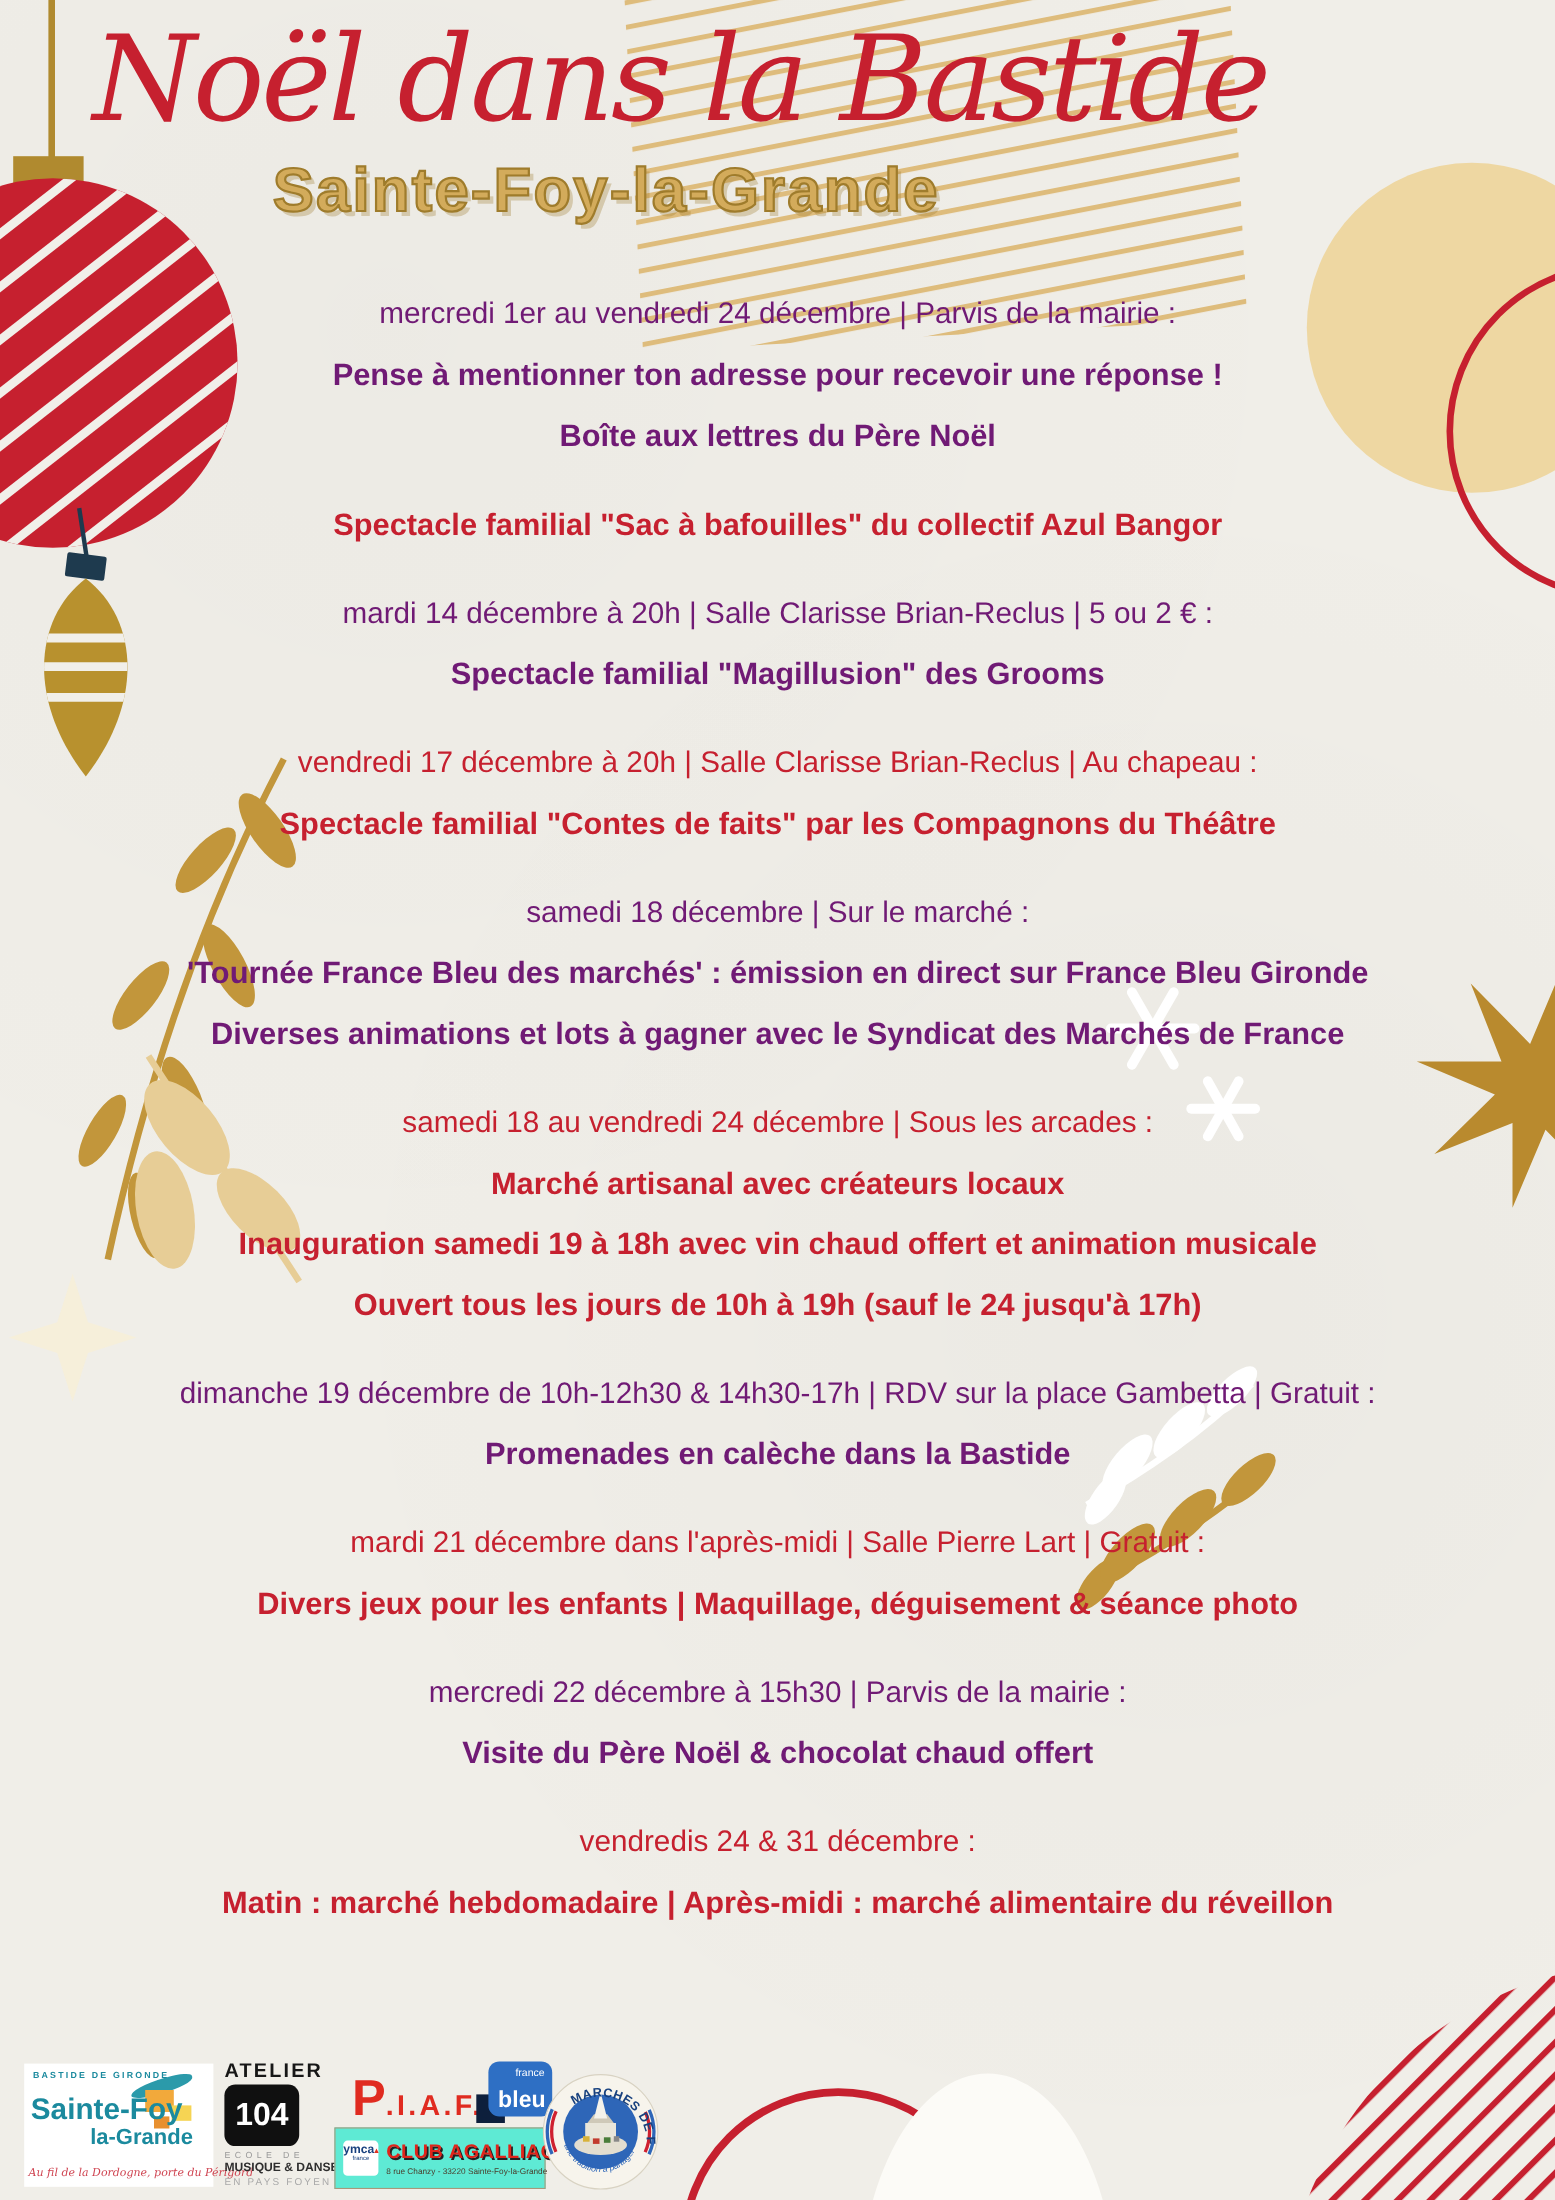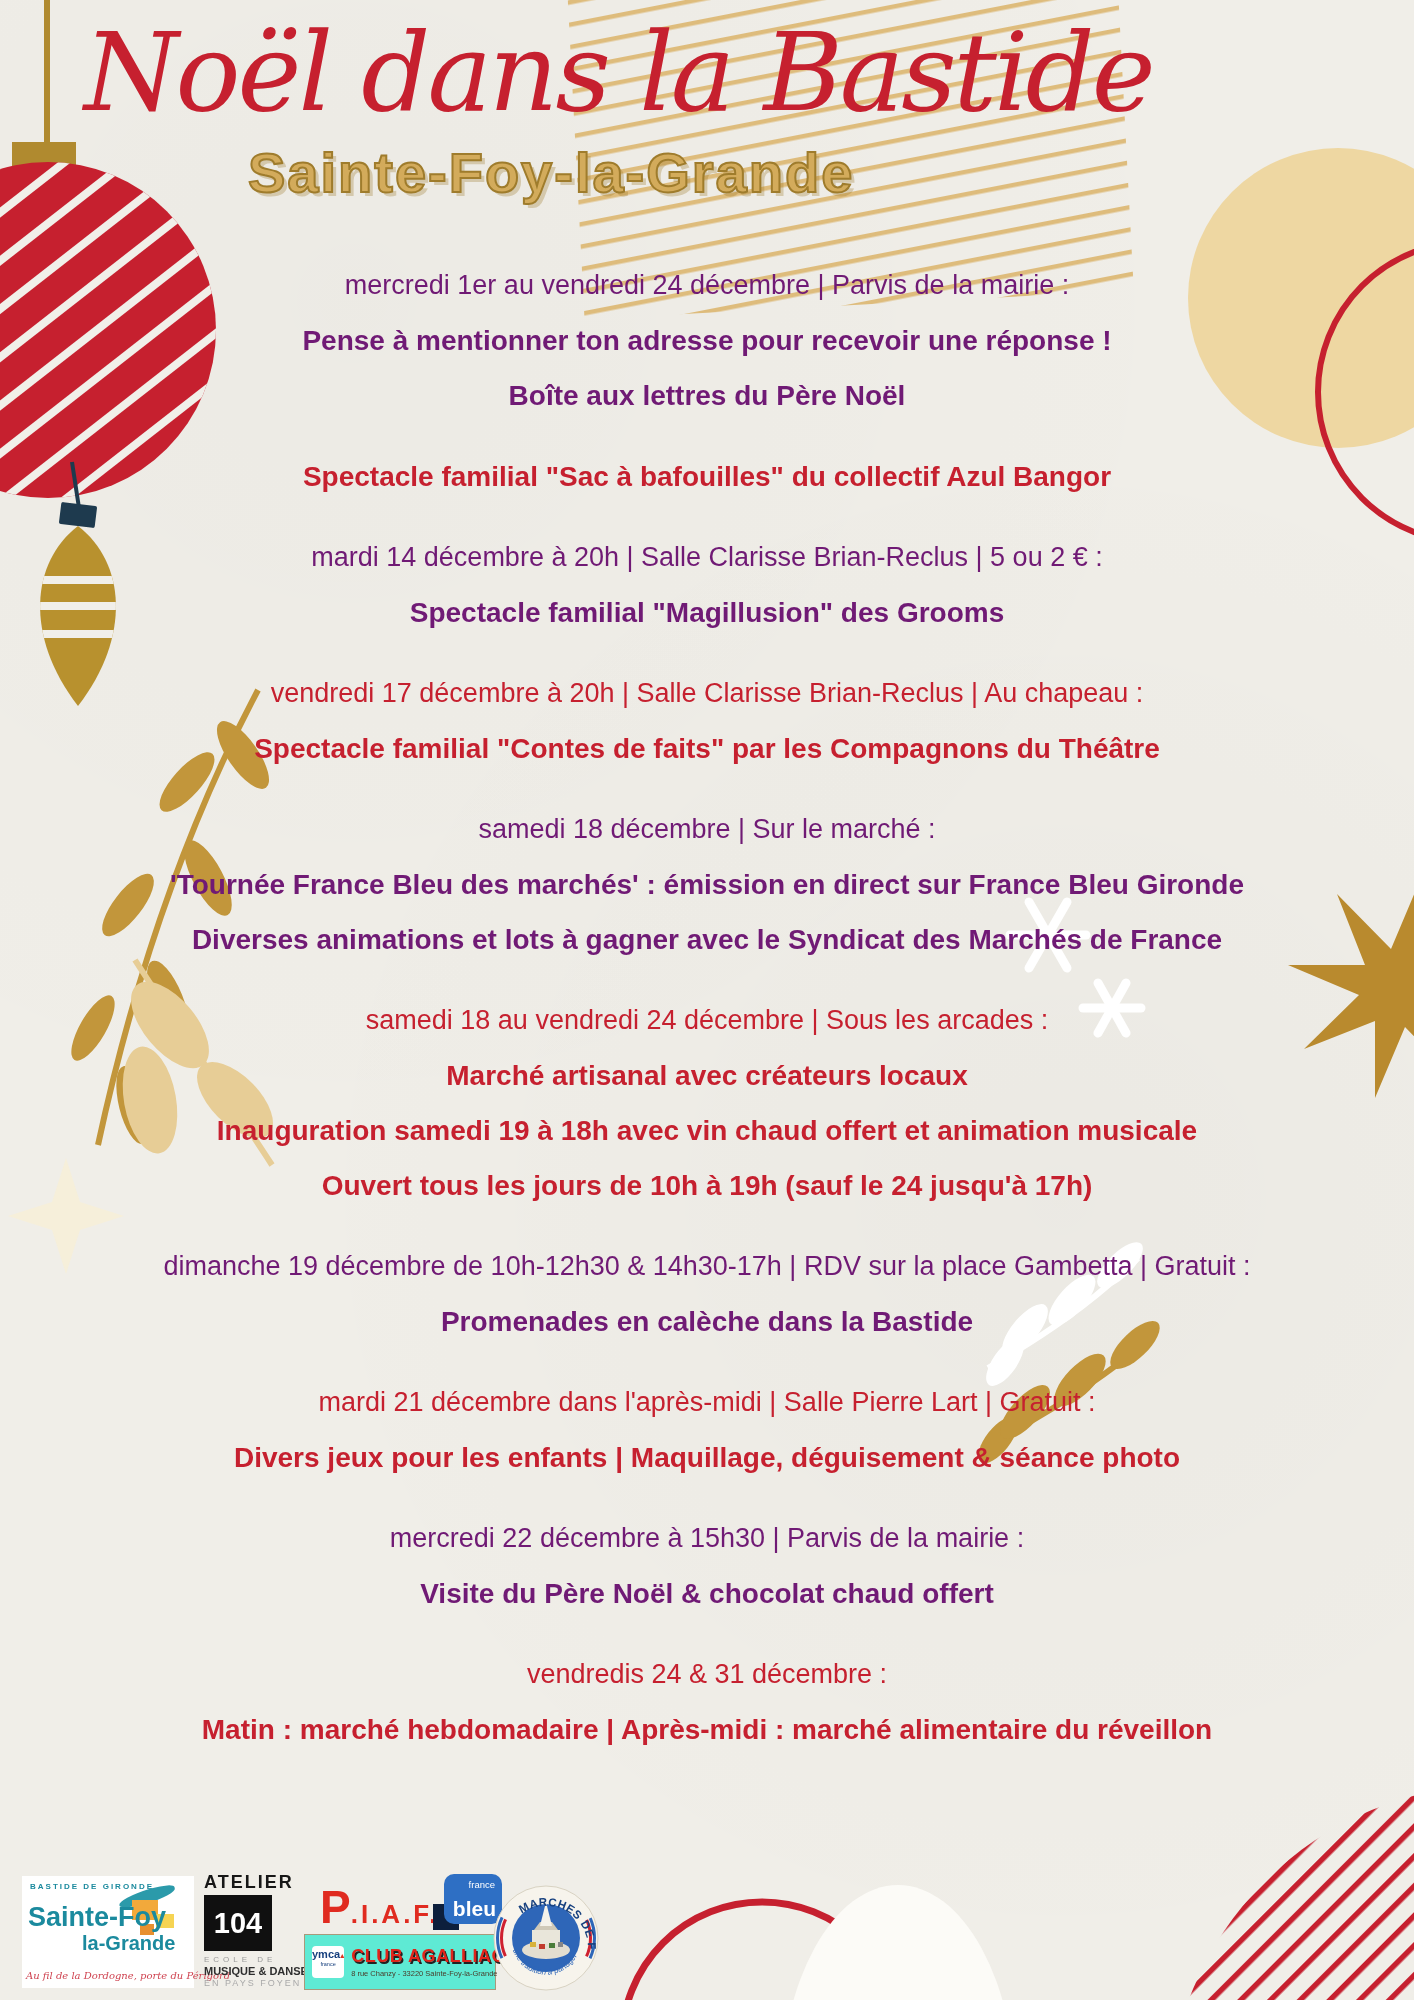--- a/index.html
+++ b/index.html
@@ -42,21 +42,21 @@
   .sf-top{position:absolute;left:8px;top:6px;font-size:8px;font-weight:700;letter-spacing:2px;color:#1b8a9e;}
   .sf-swoosh{position:absolute;left:96px;top:14px;width:58px;height:13px;background:#2b9aaa;border-radius:60% 40% 55% 45%;transform:rotate(-16deg);}
   .sf-sq1{position:absolute;left:110px;top:24px;width:26px;height:20px;background:#f2a93b;}
   .sf-sq2{position:absolute;left:134px;top:38px;width:18px;height:14px;background:#f6d453;}
   .sf-sq3{position:absolute;left:118px;top:48px;width:14px;height:11px;background:#e8902f;}
   .sf-n1{position:absolute;left:6px;top:26px;font-size:27px;font-weight:700;color:#1b8a9e;}
   .sf-n2{position:absolute;left:60px;top:56px;font-size:20px;font-weight:700;color:#1b8a9e;}
   .sf-tag{position:absolute;left:4px;top:94px;font-size:10px;font-style:italic;color:#cf4350;font-family:"DejaVu Serif",serif;white-space:nowrap;}
   .lg-at{position:absolute;left:182px;top:0;width:104px;text-align:left;}
   .at-name{font-size:18px;font-weight:700;letter-spacing:2px;color:#171717;}
-  .at-box{width:68px;height:56px;background:#101010;color:#fff;display:flex;align-items:center;justify-content:center;font-size:29px;font-weight:700;margin-top:2px;}
+  .at-box{width:68px;height:56px;background:#101010;color:#fff;display:flex;align-items:center;justify-content:center;font-size:29px;font-weight:700;margin-top:2px;border-radius:10px;}
   .at-l1{font-size:8px;color:#9a9a9a;letter-spacing:4px;margin-top:4px;}
   .at-l2{font-size:11px;font-weight:700;color:#2e2e2e;margin-top:1px;}
   .at-l3{font-size:9px;color:#a9a9a9;letter-spacing:2px;margin-top:1px;}
   .lg-piaf{position:absolute;left:298px;top:8px;color:#e02b20;white-space:nowrap;}
   .piaf-p{font-size:46px;font-weight:800;}
   .piaf-rest{font-size:26px;font-weight:800;letter-spacing:3px;}
   .lg-fb{position:absolute;left:416px;top:2px;width:64px;height:58px;}
   .fb-dark{position:absolute;left:-5px;bottom:2px;width:26px;height:26px;background:#0d1f3c;}
   .fb-main{position:absolute;right:0;top:0;width:58px;height:50px;background:#2e6fc4;border-radius:10px;}
   .fb-fr{position:absolute;top:5px;right:7px;font-size:9.5px;color:#fff;}

